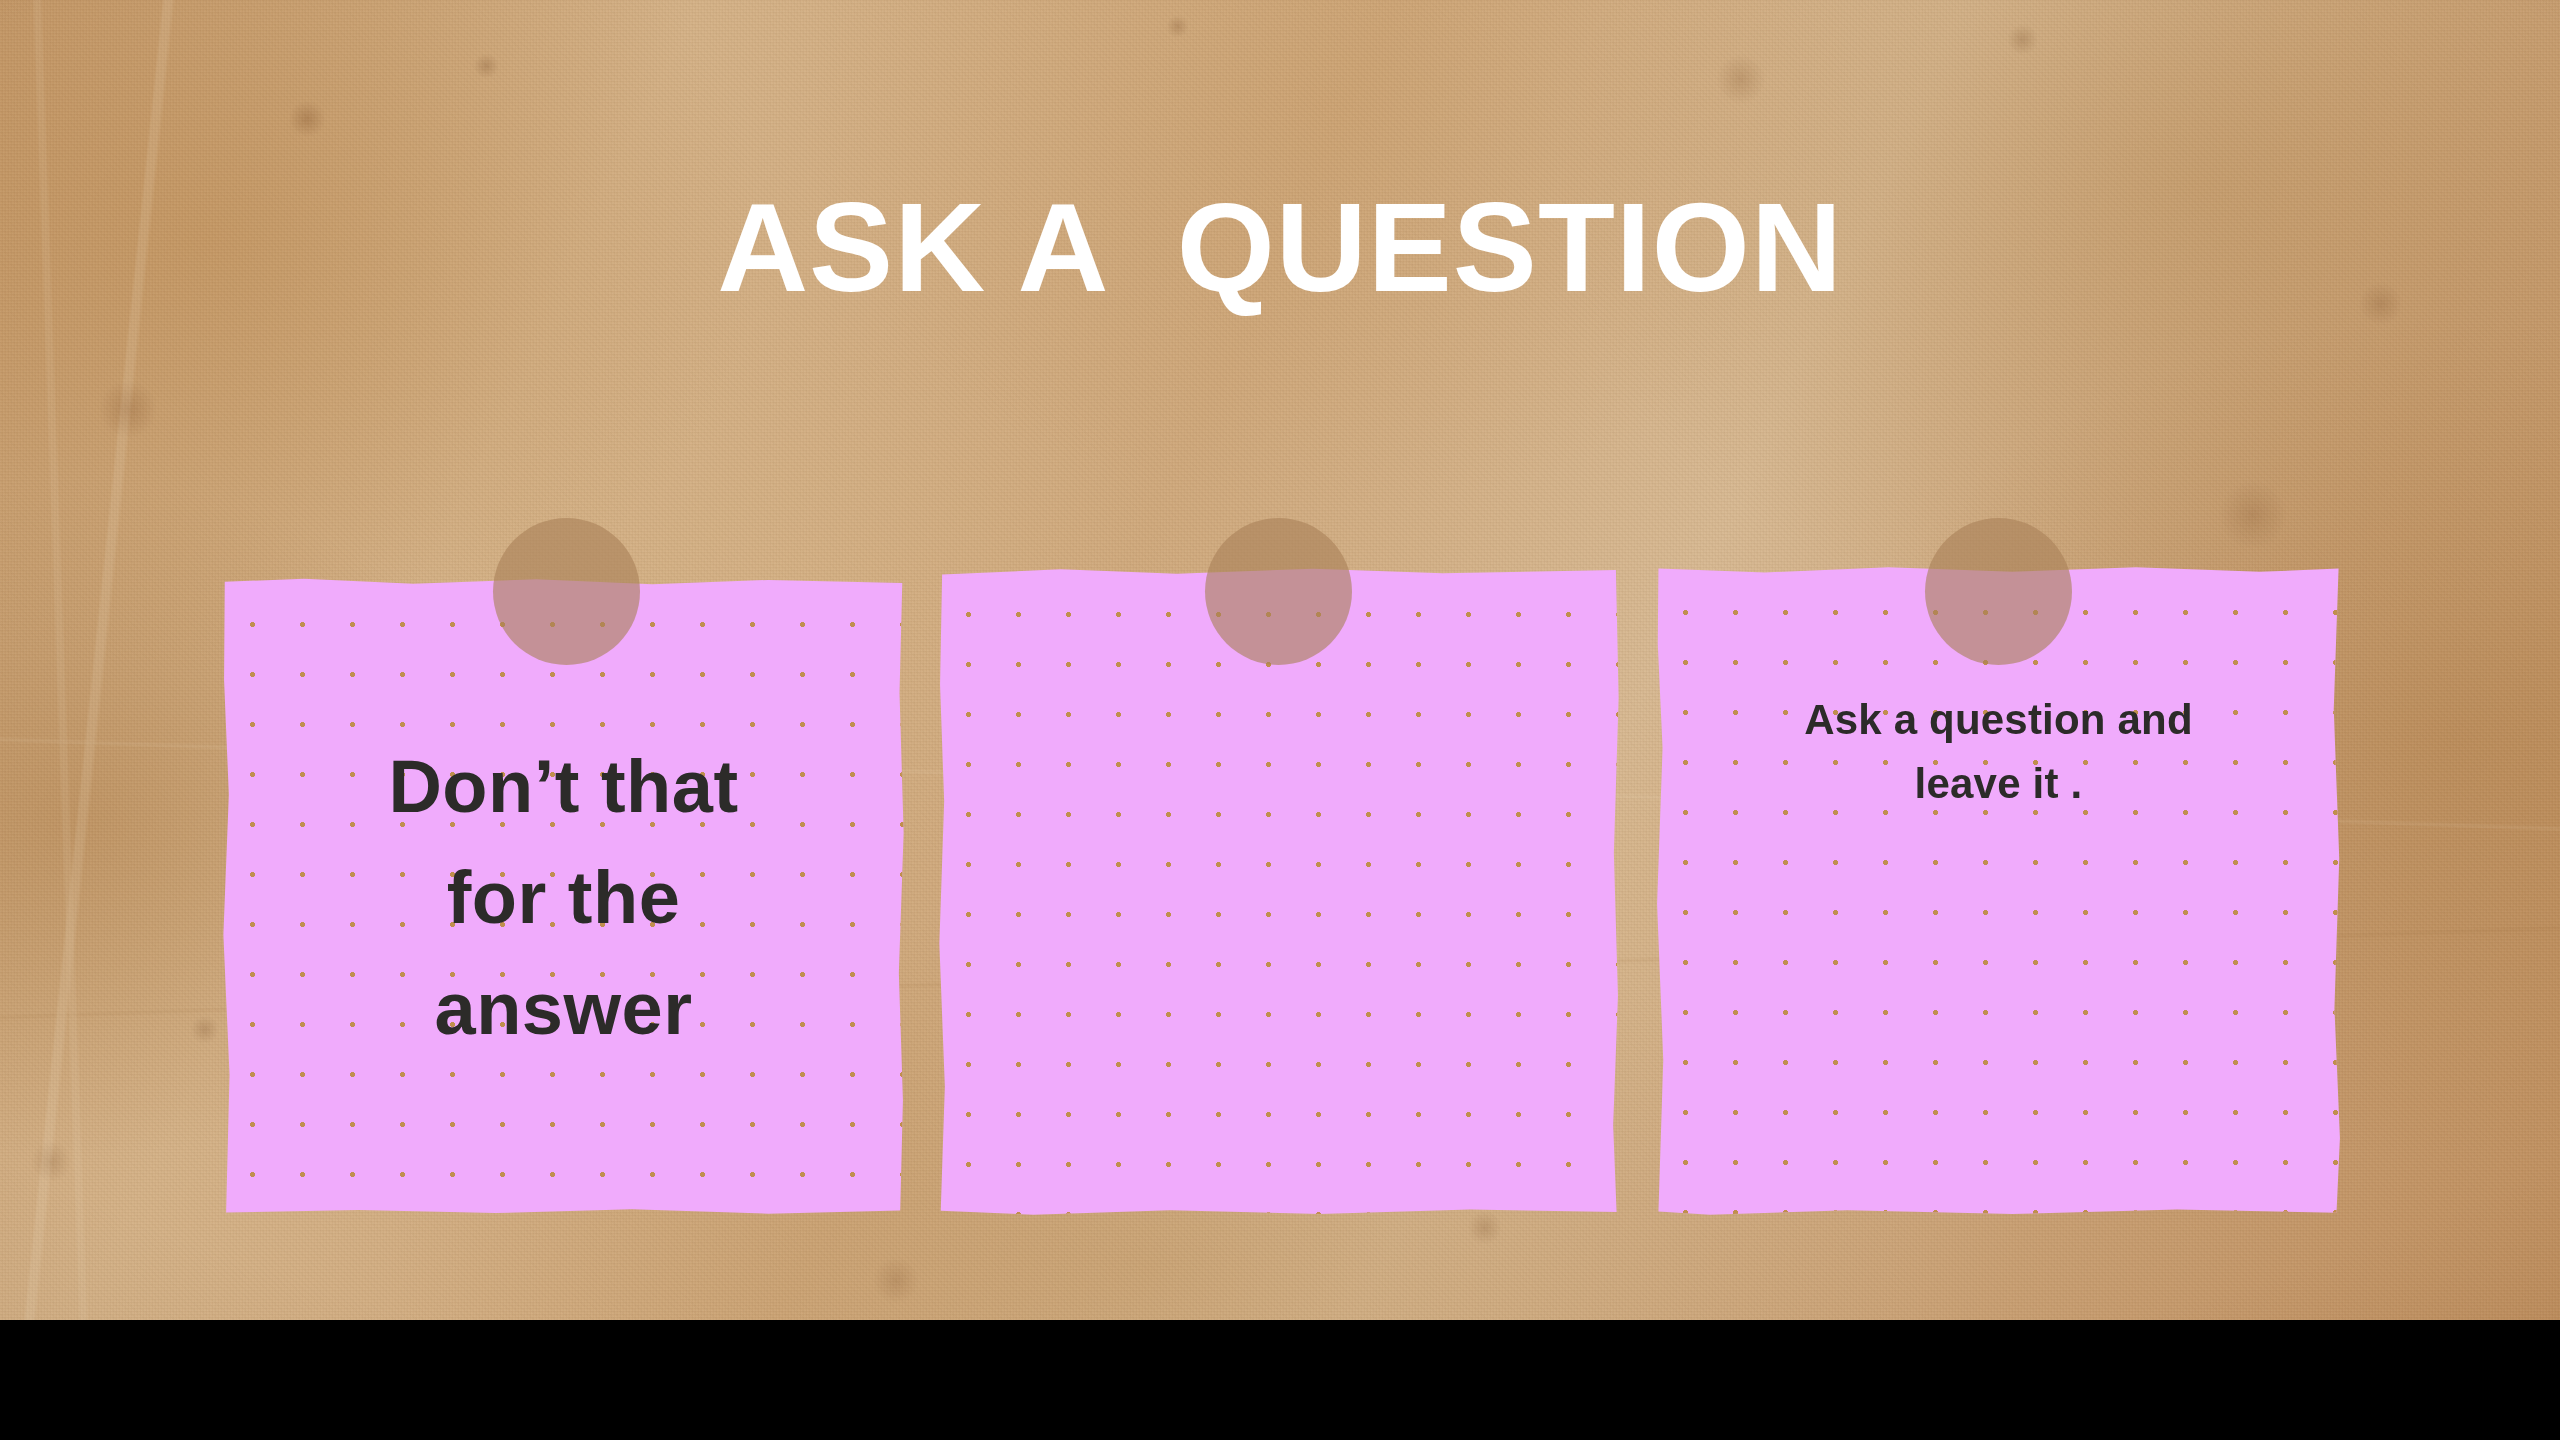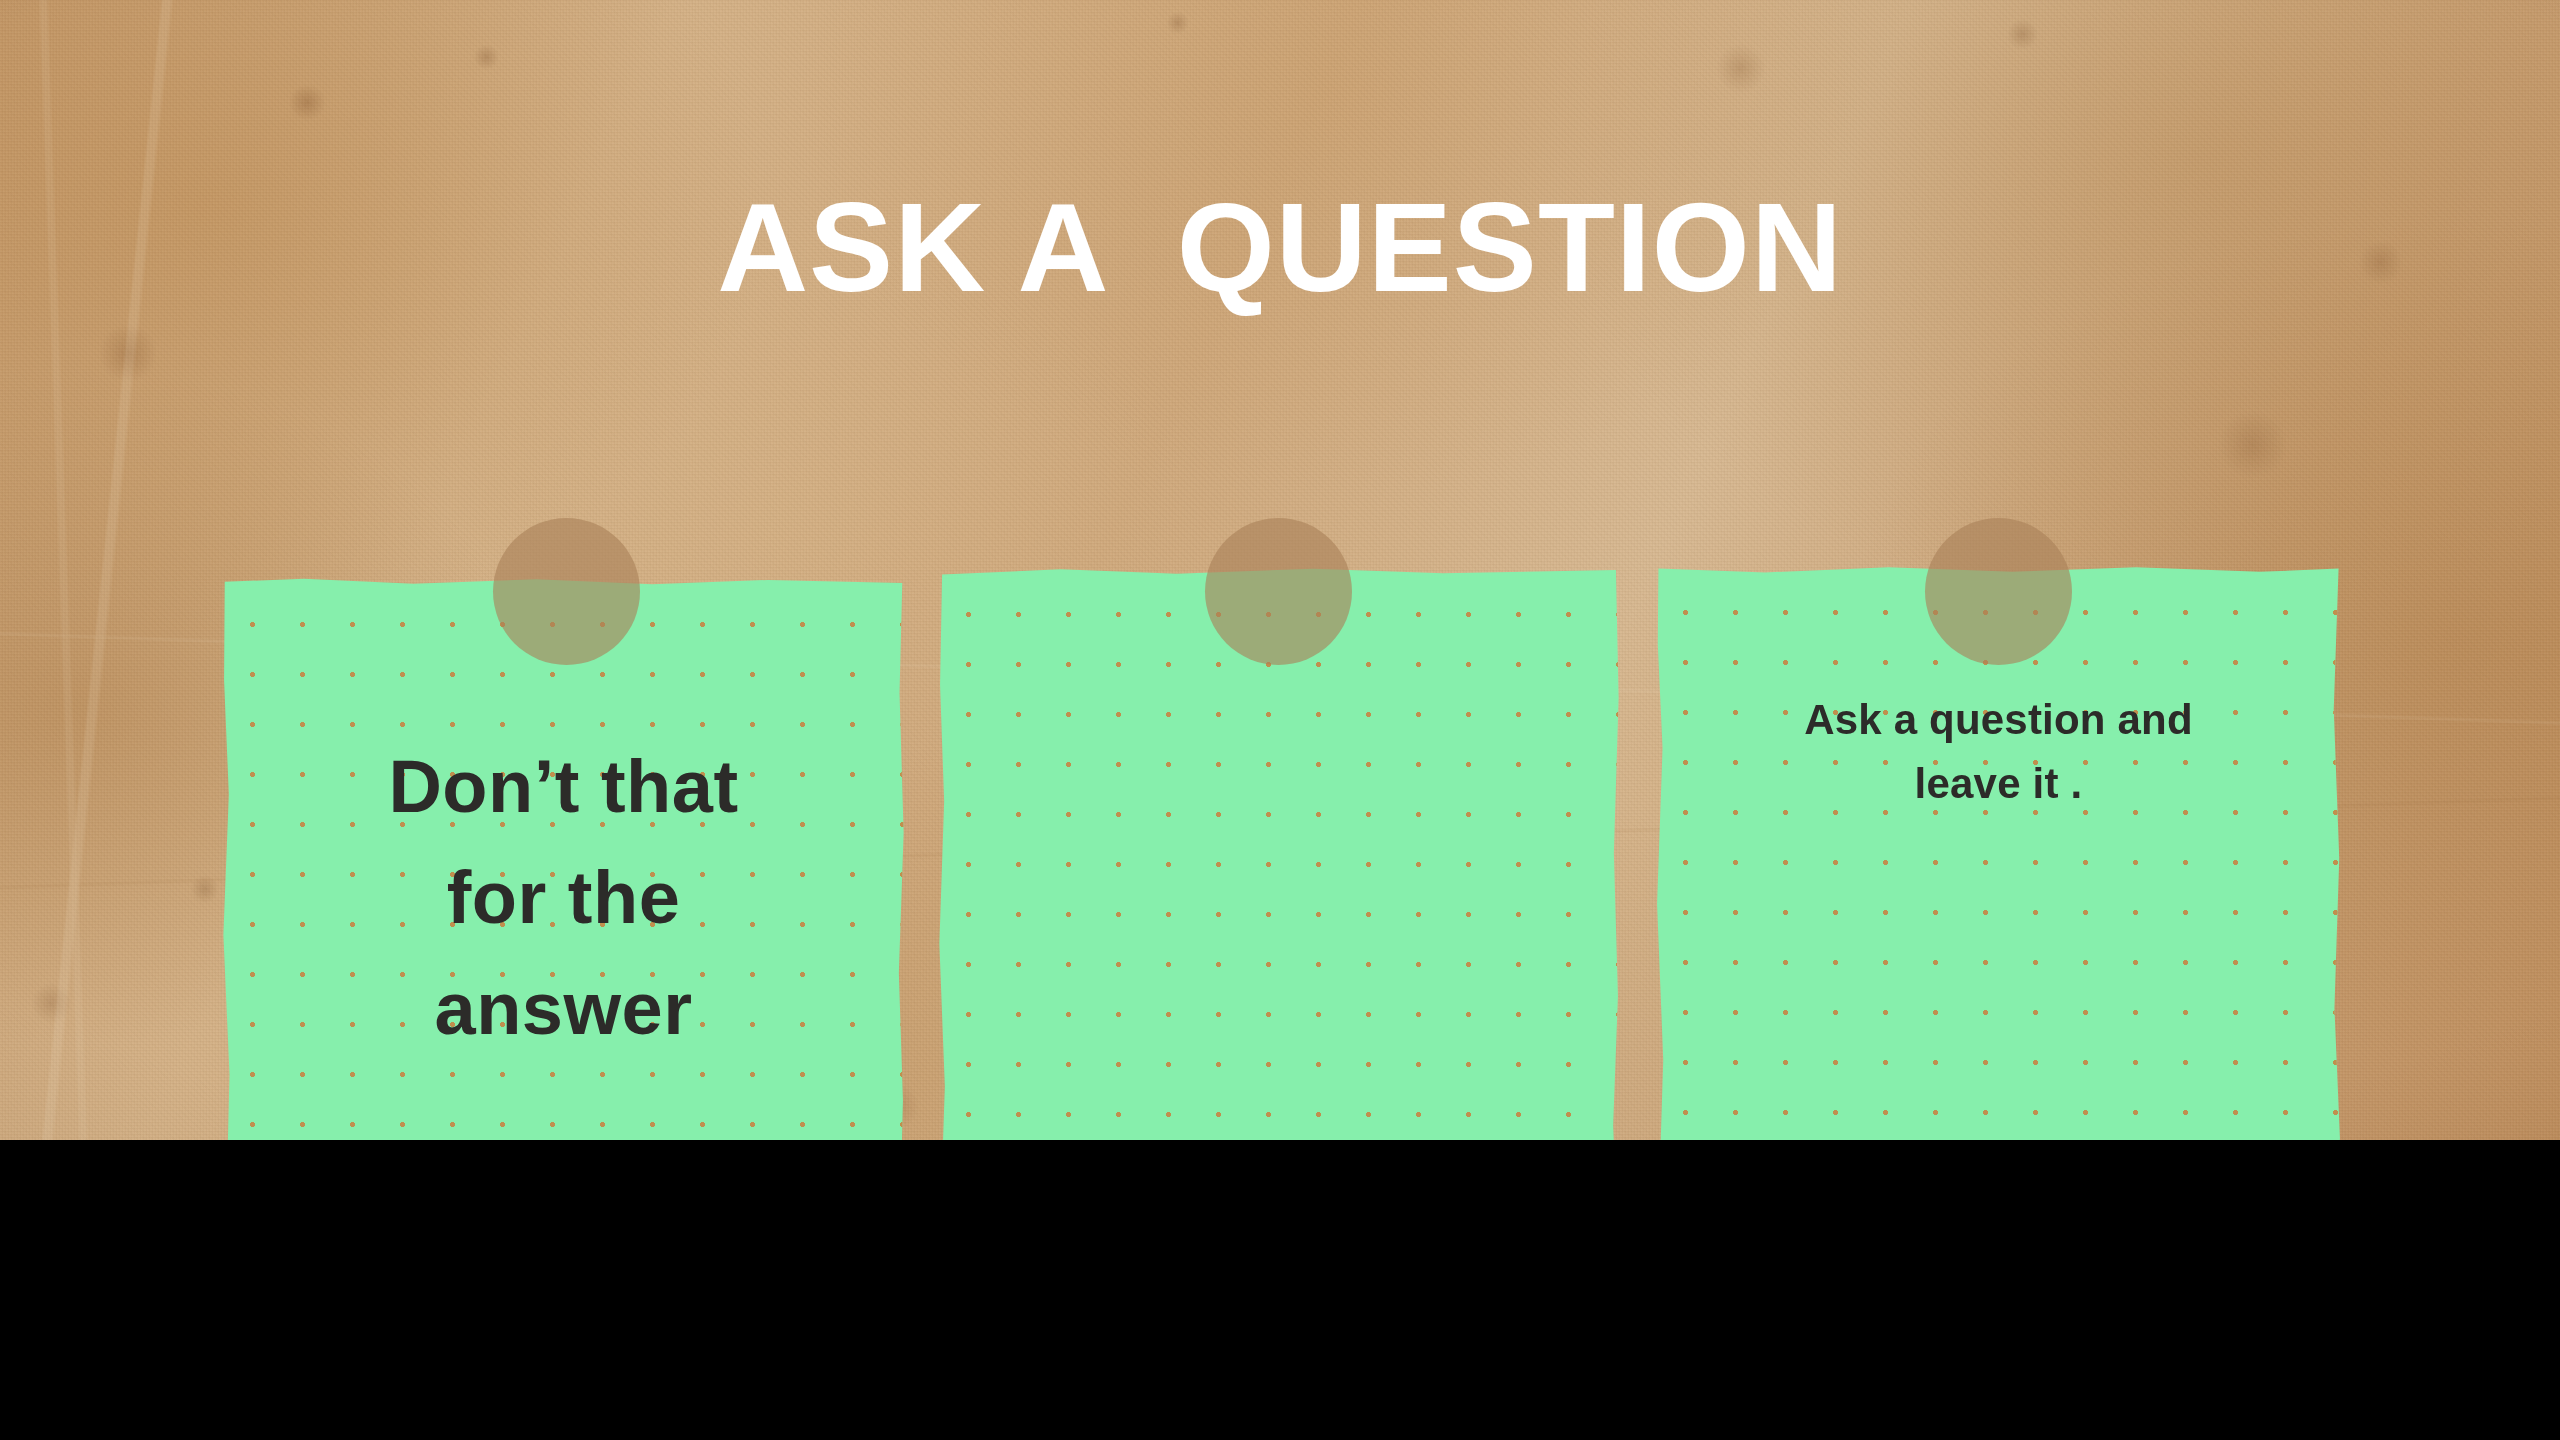--- a/index.html
+++ b/index.html
@@ -3,21 +3,21 @@
 <meta charset="utf-8">
 <style>
   html, body {
     margin: 0;
     padding: 0;
     background: #000;
   }
   #slide {
     position: relative;
     width: 2560px;
-    height: 1140px;
+    height: 1320px;
     overflow: hidden;
     font-family: "Liberation Sans", sans-serif;
     background-color: #cba880;
   }
 
   
   .bg-base {
     position: absolute;
     inset: 0;
     background:
@@ -102,21 +102,21 @@
     width: 147px;
     height: 147px;
     border-radius: 50%;
     background: rgba(170,129,89,0.62);
     z-index: 3;
   }
 
   
   .card {
     position: absolute;
-    background: #86efac;
+    background: #f0abfc;
     z-index: 2;
     box-shadow: 0 2px 10px rgba(95,62,28,0.14);
   }
   
   .card.c1 { clip-path: polygon(0.4% 0.6%, 12% 0.1%, 28% 0.9%, 46% 0.2%, 63% 1.0%, 80% 0.3%, 99.6% 0.8%, 99.2% 18%, 99.8% 40%, 99.1% 62%, 99.7% 82%, 99.3% 99.3%, 80% 99.8%, 60% 99.1%, 40% 99.7%, 20% 99.2%, 0.6% 99.6%, 1.1% 78%, 0.2% 56%, 1.0% 34%, 0.3% 16%); }
   .card.c2 { clip-path: polygon(0.6% 1.0%, 18% 0.2%, 35% 0.9%, 55% 0.1%, 74% 0.8%, 99.4% 0.3%, 99.8% 20%, 99.1% 44%, 99.7% 66%, 99.0% 86%, 99.5% 99.4%, 78% 99.0%, 56% 99.7%, 34% 99.1%, 14% 99.8%, 0.4% 99.2%, 1.0% 80%, 0.2% 58%, 0.9% 36%, 0.3% 18%); }
   .card.c3 { clip-path: polygon(0.5% 0.4%, 16% 1.0%, 34% 0.2%, 52% 0.9%, 70% 0.2%, 88% 0.9%, 99.5% 0.4%, 98.8% 22%, 99.6% 45%, 98.9% 68%, 99.7% 88%, 99.2% 99.5%, 76% 99.0%, 52% 99.7%, 28% 99.1%, 8% 99.8%, 0.5% 99.3%, 1.2% 76%, 0.3% 52%, 1.1% 28%, 0.4% 12%); }
 
   .dots {
     position: absolute;

